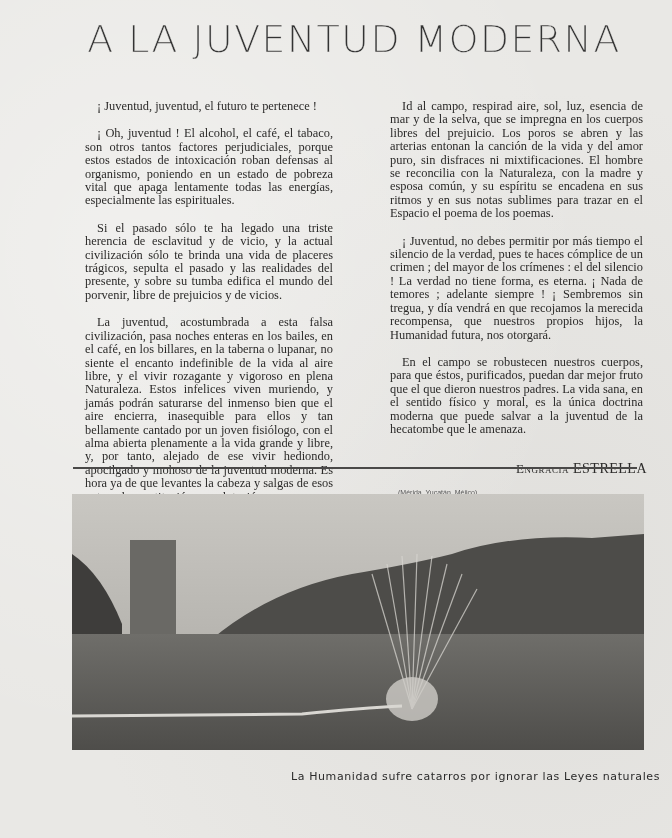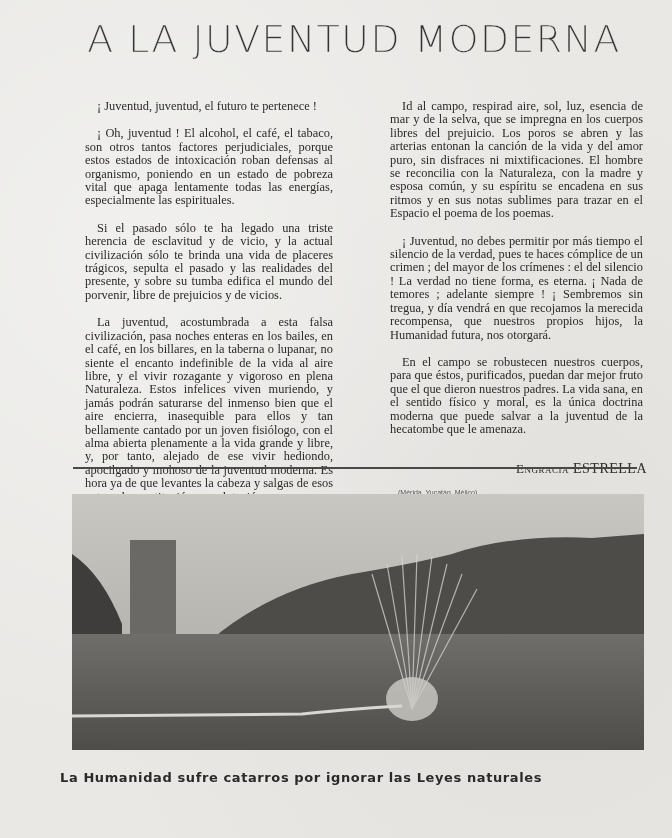--- a/index.html
+++ b/index.html
@@ -51,23 +51,23 @@
     background: #4a4948;
   }
   .photo {
     position: absolute; left: 72px; top: 494px; width: 572px; height: 256px;
     background: #7b7a76;
     overflow: hidden;
   }
   .photo svg { display: block; }
   .caption {
     position: absolute; left: 60px; top: 770px; width: 600px;
-    text-align: left;
+    text-align: right;
     font-family: "DejaVu Sans", "Liberation Sans", sans-serif;
-    font-size: 13px; letter-spacing: 0.6px; color: #2a2a2a; font-weight: bold;
+    font-size: 11px; letter-spacing: 0.6px; color: #2a2a2a;
   }
 </style>
 </head>
 <body>
 
 <div class="page">
 
   <div class="title">A LA JUVENTUD MODERNA</div>
 
   <div class="col left">

